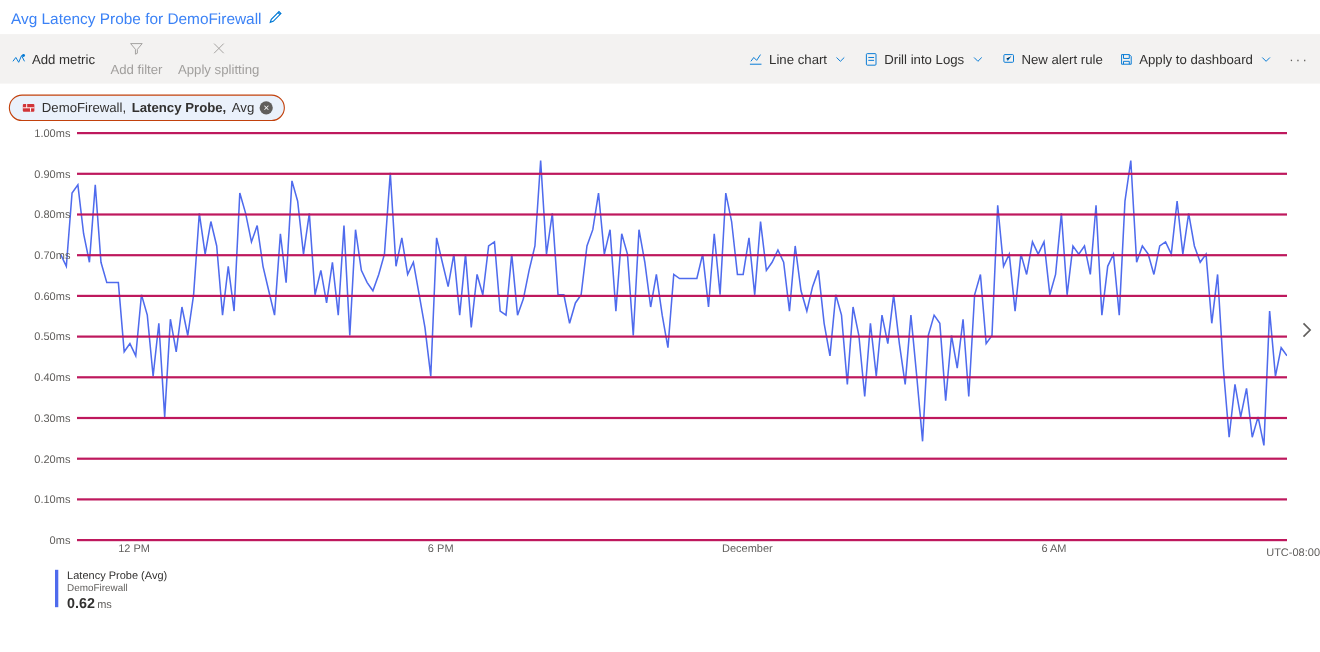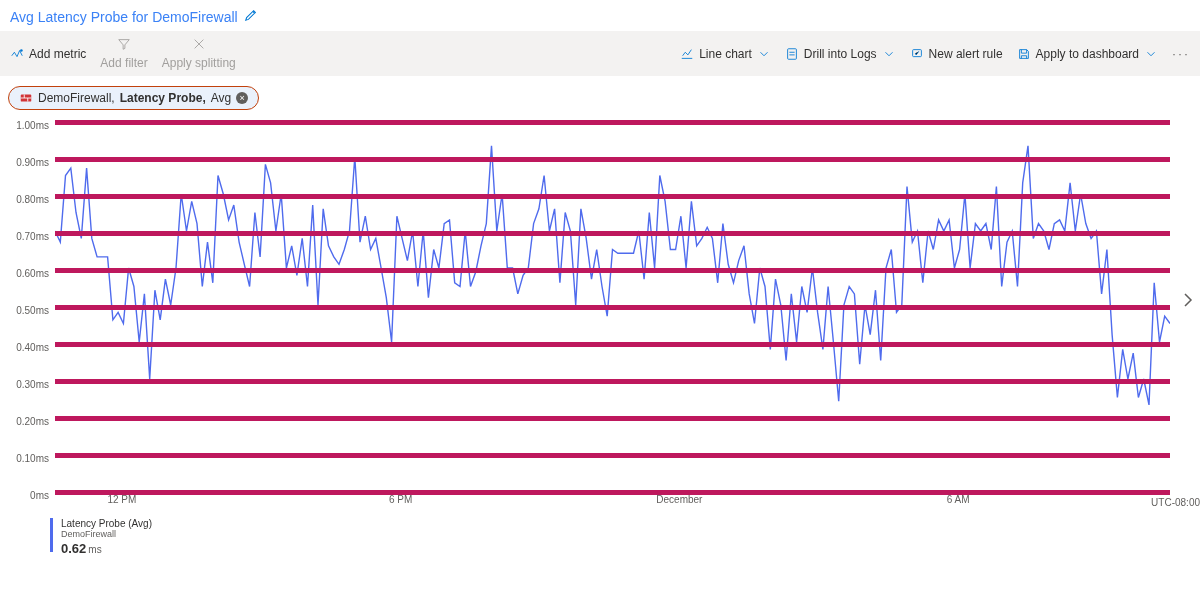--- a/index.html
+++ b/index.html
@@ -57,22 +57,22 @@
     position: relative;
     padding: 0 30px 0 55px;
   }
   .chart-area {
     position: relative;
     height: 370px;
     width: 100%;
   }
   .grid-line {
     position: absolute;
-    left: 0; right: 0;
-    border-top: 5px solid #be185d;
+    left: 15px; right: 0;
+    border-top: 2px solid #be185d;
   }
   .y-label {
     position: absolute;
     right: 100%;
     margin-right: 6px;
     font-size: 10px;
     color: #605e5c;
     transform: translateY(-50%);
     white-space: nowrap;
   }

